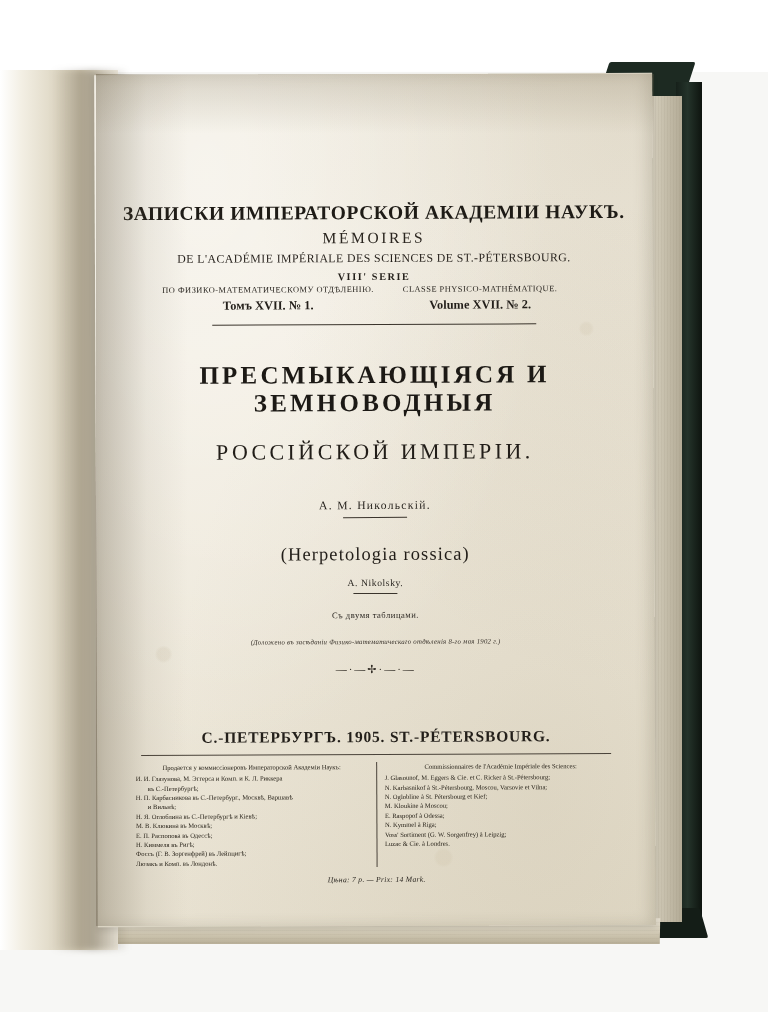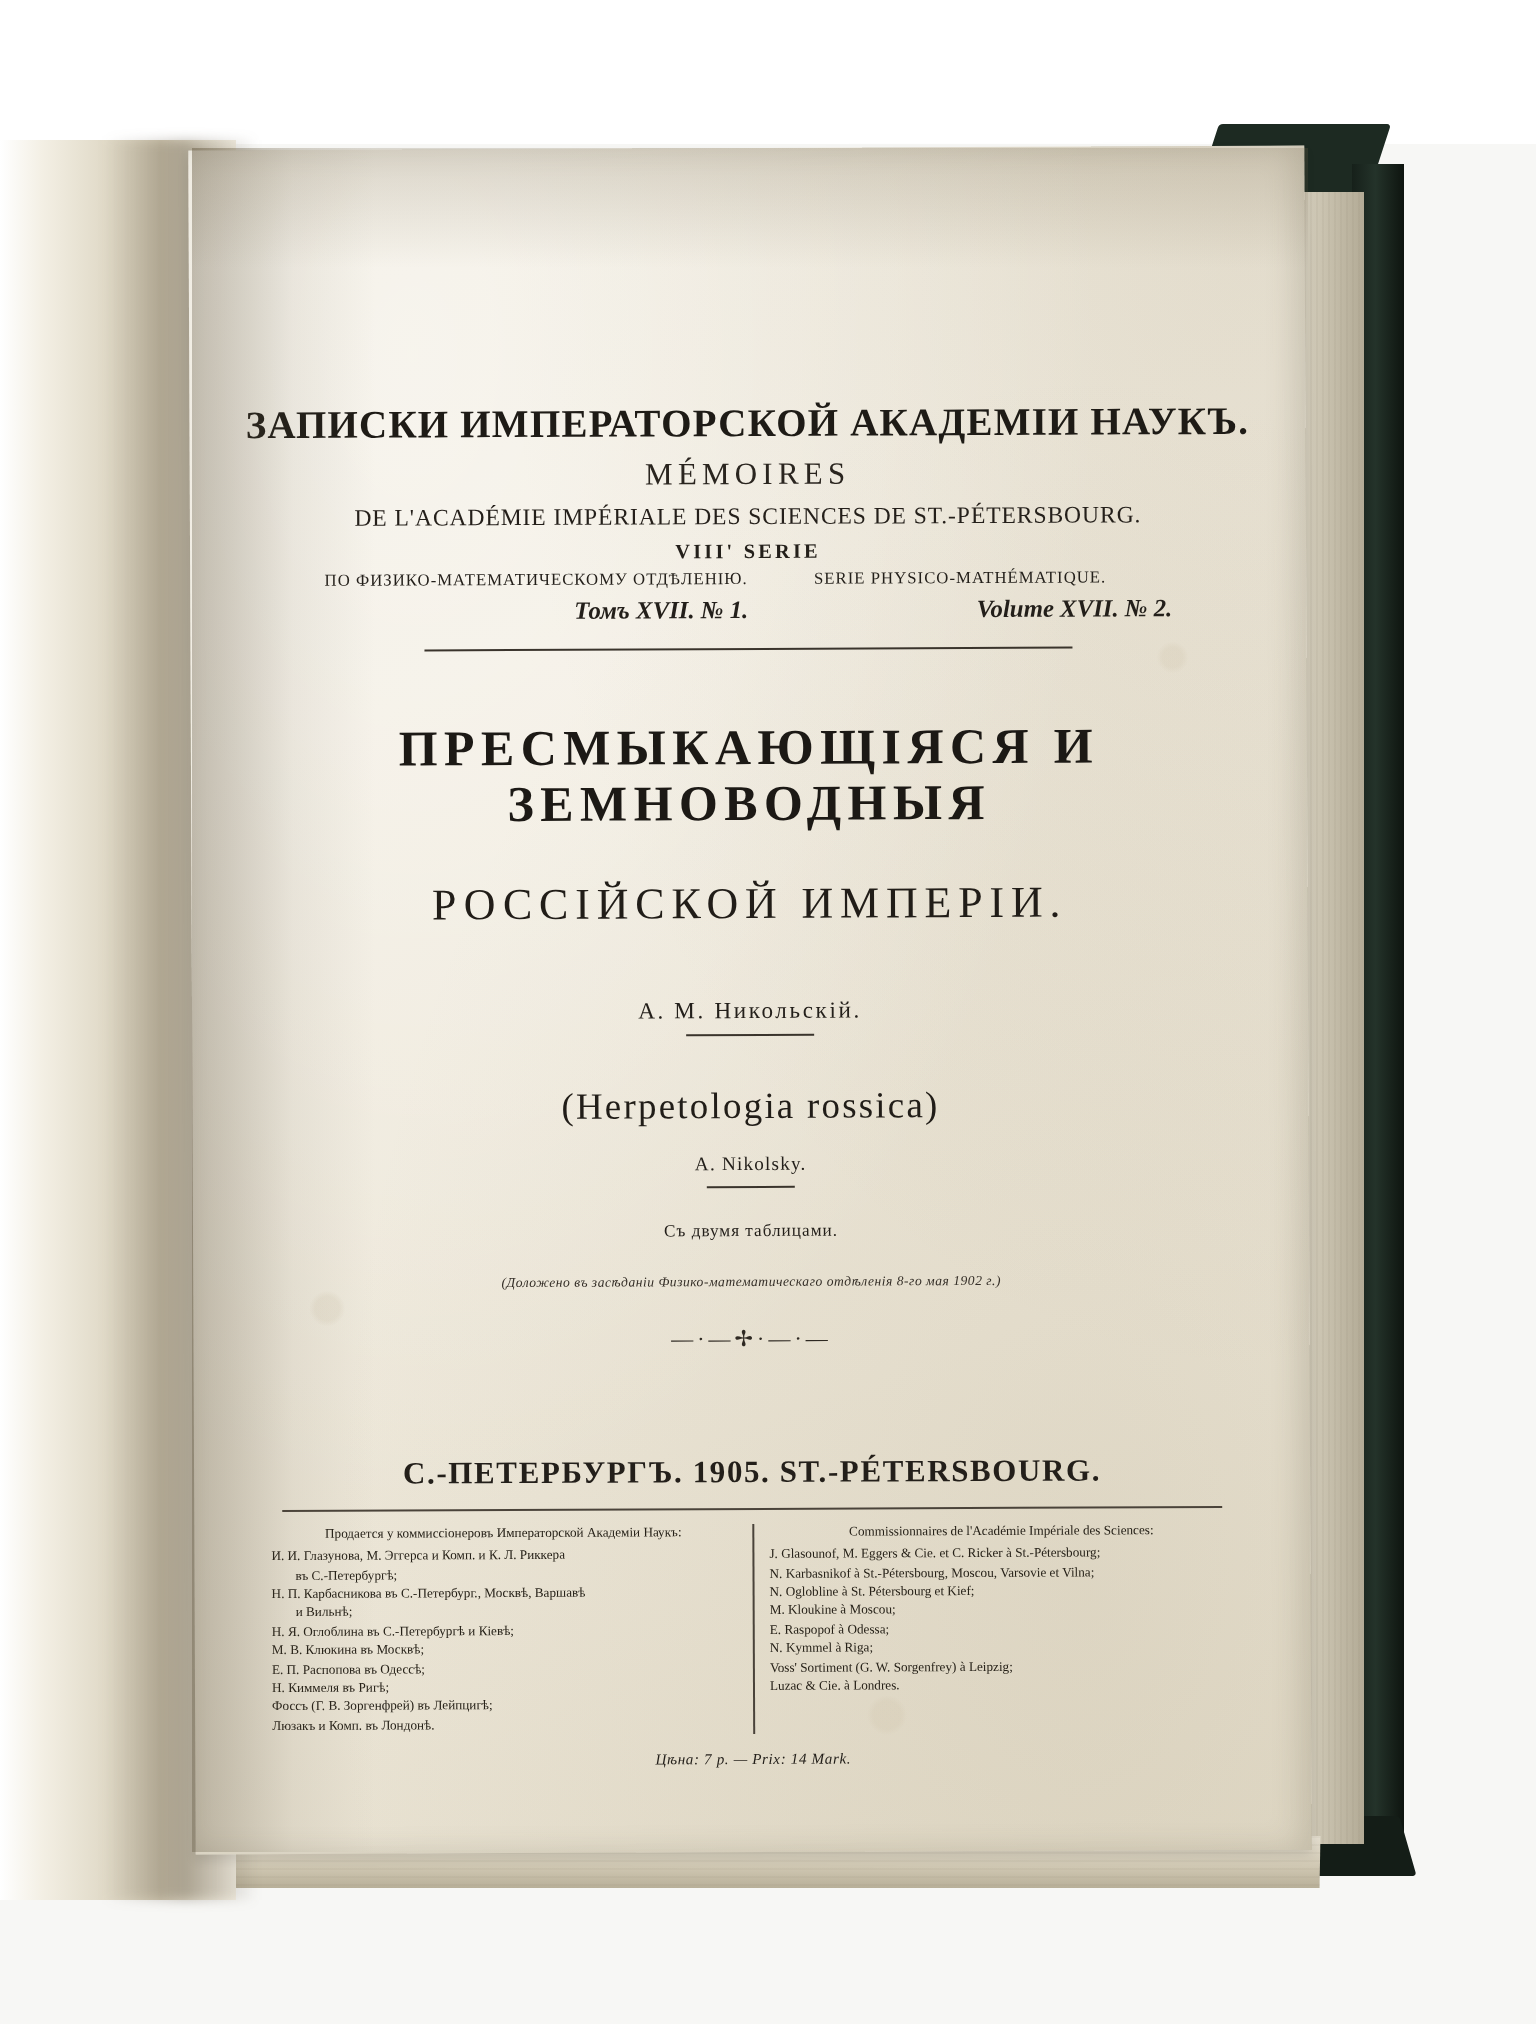--- a/index.html
+++ b/index.html
@@ -179,21 +179,21 @@
     width: 212px;
     text-align: center;
   }
   .vol-row {
     margin-top: 4px;
     display: flex;
     justify-content: center;
     font-size: 12.4px;
     font-weight: bold;
   }
-  .vol-row > div { width: 212px; text-align: right; font-style: italic; }
+  .vol-row > div { width: 212px; text-align: center; }
 
   .sep-rule {
     margin: 11px auto 0;
     width: 324px;
     border-top: 1px solid #3a342c;
   }
 
   .title-1 {
     margin-top: 36px;
     font-size: 25px;
@@ -332,21 +332,21 @@
       <div class="head-main">ЗАПИСКИ ИМПЕРАТОРСКОЙ АКАДЕМІИ НАУКЪ.</div>
 
       <div class="head-memoires">MÉMOIRES</div>
 
       <div class="head-acad">DE L'ACADÉMIE IMPÉRIALE DES SCIENCES DE ST.-PÉTERSBOURG.</div>
 
       <div class="head-serie">VIII' SERIE</div>
 
       <div class="two-col">
         <div>ПО ФИЗИКО-МАТЕМАТИЧЕСКОМУ ОТДѢЛЕНІЮ.</div>
-        <div>SERIE PHYSICO-MATHÉMATIQUE.</div>
+        <div>CLASSE PHYSICO-MATHÉMATIQUE.</div>
       </div>
 
       <div class="vol-row">
         <div>Томъ XVII. № 1.</div>
         <div>Volume XVII. № 2.</div>
       </div>
 
       <div class="sep-rule"></div>
 
       <div class="title-1">ПРЕСМЫКАЮЩІЯСЯ И ЗЕМНОВОДНЫЯ</div>

